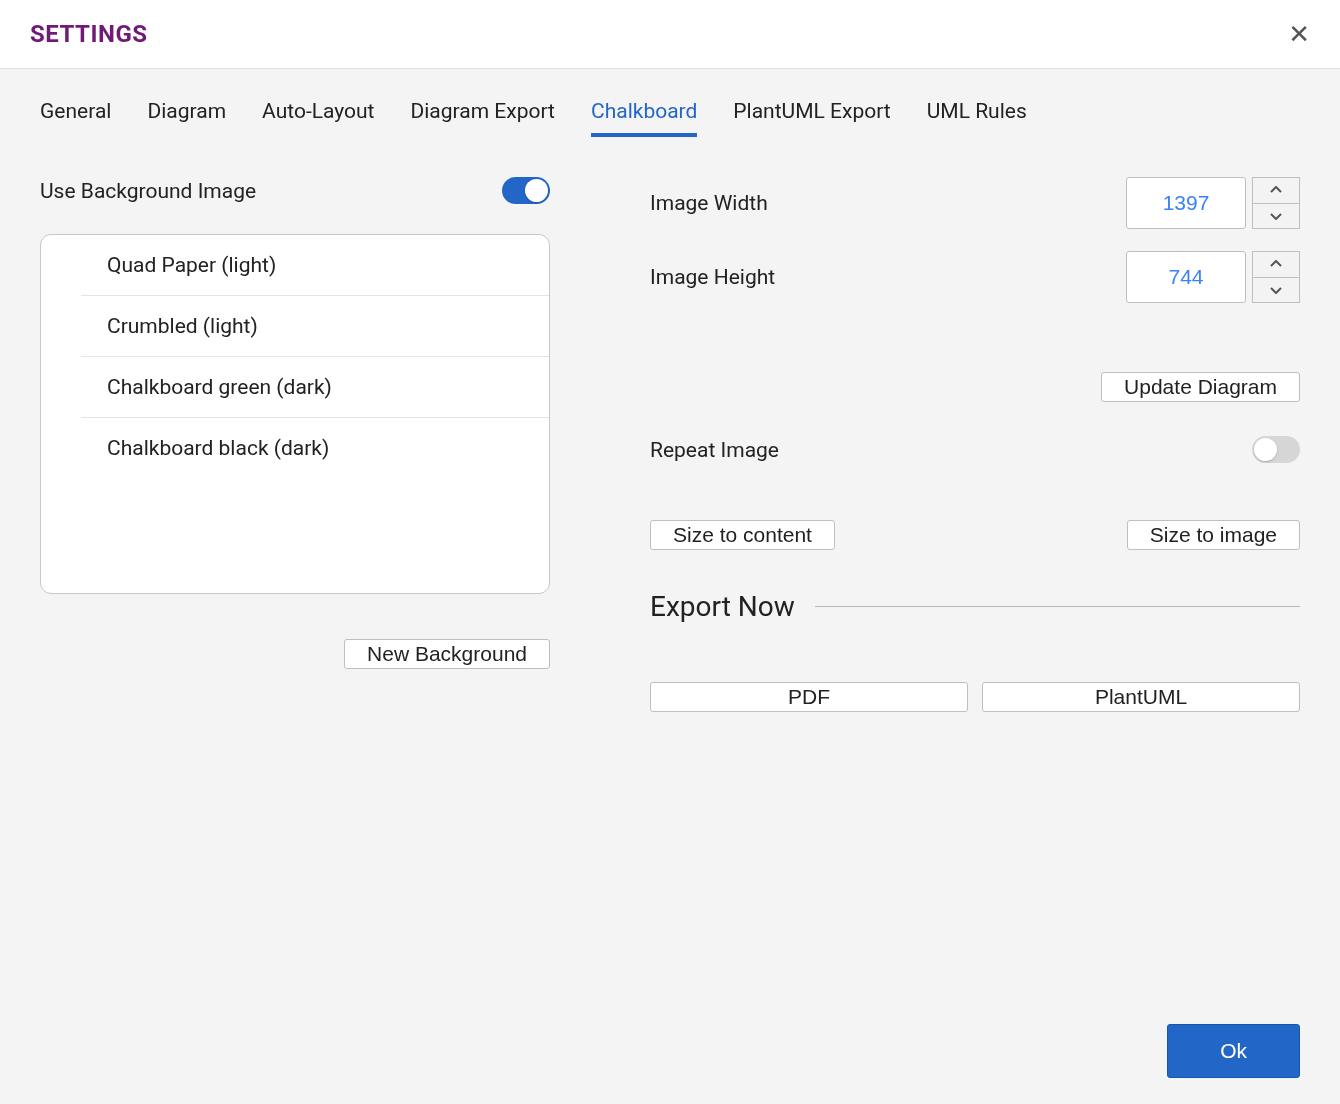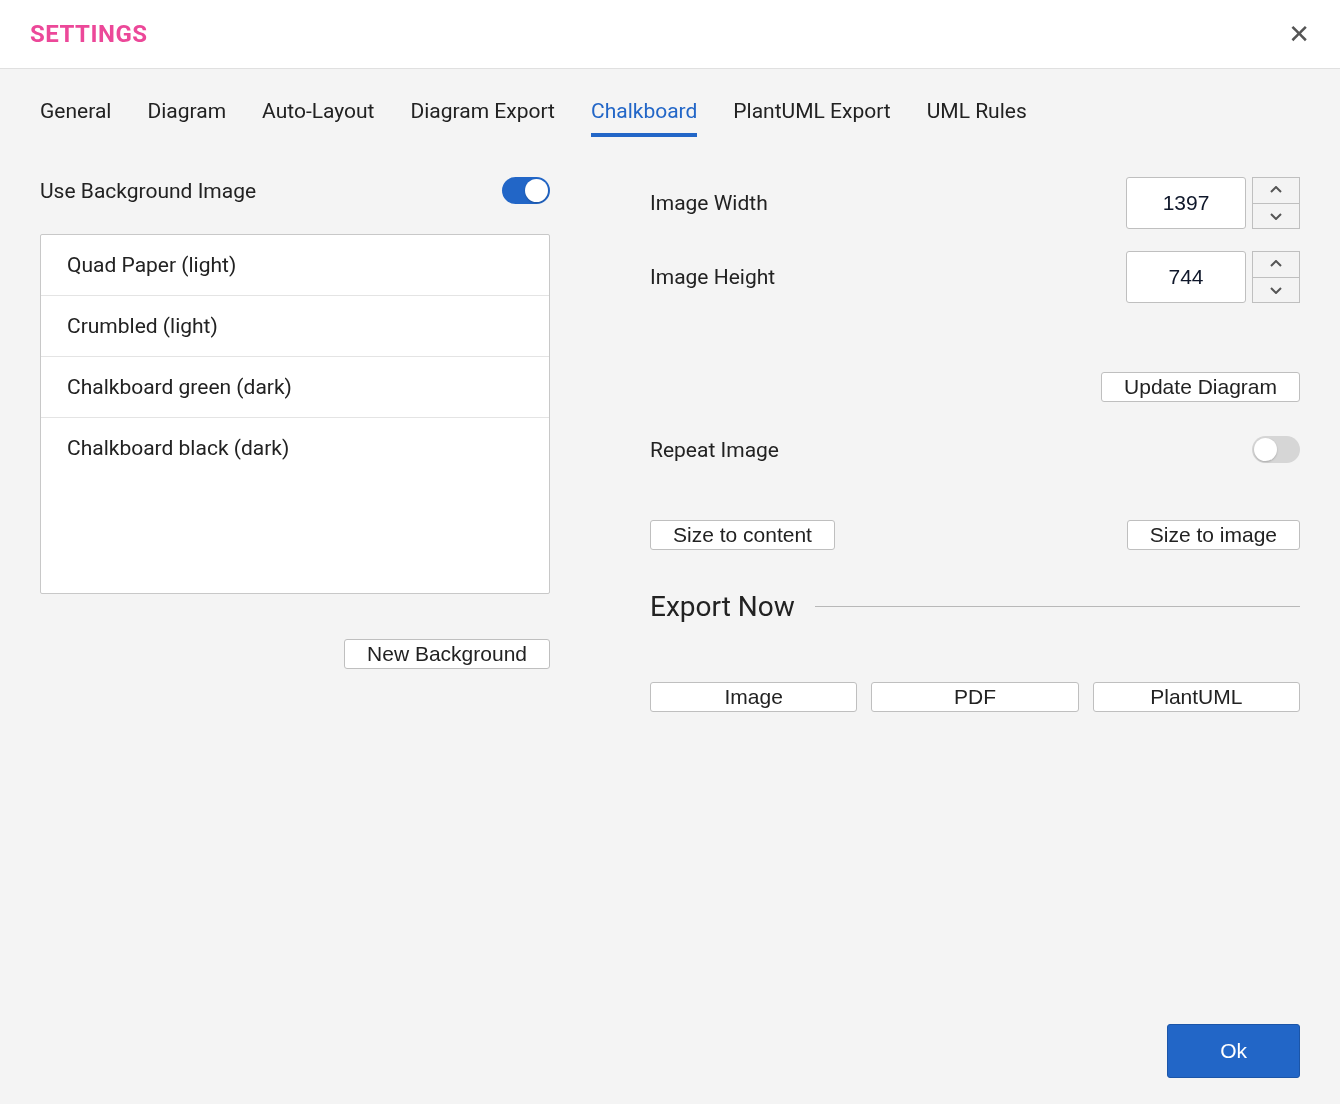--- a/index.html
+++ b/index.html
@@ -21,21 +21,21 @@
     display: flex;
     align-items: center;
     justify-content: space-between;
     padding: 20px 30px 20px 30px;
     border-bottom: 1px solid #e0e0e0;
   }
   .header-title {
     font-size: 24px;
     font-weight: 700;
     letter-spacing: 0.5px;
-    color: #ec4899;
+    color: #701a75;
   }
   .close-icon {
     font-size: 26px;
     color: #555;
     cursor: pointer;
     line-height: 1;
   }
   .body {
     flex: 1;
     background: #f4f4f4;
@@ -97,24 +97,25 @@
     width: 23px;
     height: 23px;
     border-radius: 50%;
     background: #fff;
     box-shadow: 0 1px 2px rgba(0,0,0,0.2);
   }
   .toggle.on .knob { right: 2px; }
   .toggle.off .knob { left: 2px; }
   .listbox {
     border: 1px solid #c8c8c8;
-    border-radius: 2px;
+    border-radius: 11px;
     background: #fff;
     height: 360px;
     overflow: auto;
+    padding-left: 40px;
   }
   .list-item {
     padding: 18px 26px;
     font-size: 21px;
     border-bottom: 1px solid #e4e4e4;
     cursor: pointer;
     color: #222;
   }
   .list-item:last-child { border-bottom: none; }
   .new-bg-row {
@@ -148,21 +149,21 @@
     align-items: stretch;
   }
   .num-input {
     width: 120px;
     height: 52px;
     border: 1px solid #bfbfbf;
     border-radius: 3px;
     background: #fff;
     font-size: 21px;
     text-align: center;
-    color: #0f172a;
+    color: #3b82f6;
   }
   .spin {
     display: flex;
     flex-direction: column;
     width: 48px;
   }
   .spin-btn {
     flex: 1;
     border: 1px solid #bfbfbf;
     background: #f3f3f3;
@@ -329,21 +330,20 @@
           <button class="btn">Size to content</button>
           <button class="btn">Size to image</button>
         </div>
 
         <div class="section-divider">
           <div class="section-divider-label">Export Now</div>
           <div class="section-divider-line"></div>
         </div>
 
         <div class="export-row">
-          <button class="btn">Image</button>
           <button class="btn">PDF</button>
           <button class="btn">PlantUML</button>
         </div>
 
       </div>
     </div>
   </div>
 
   <div class="footer">
     <button class="btn-primary">Ok</button>

